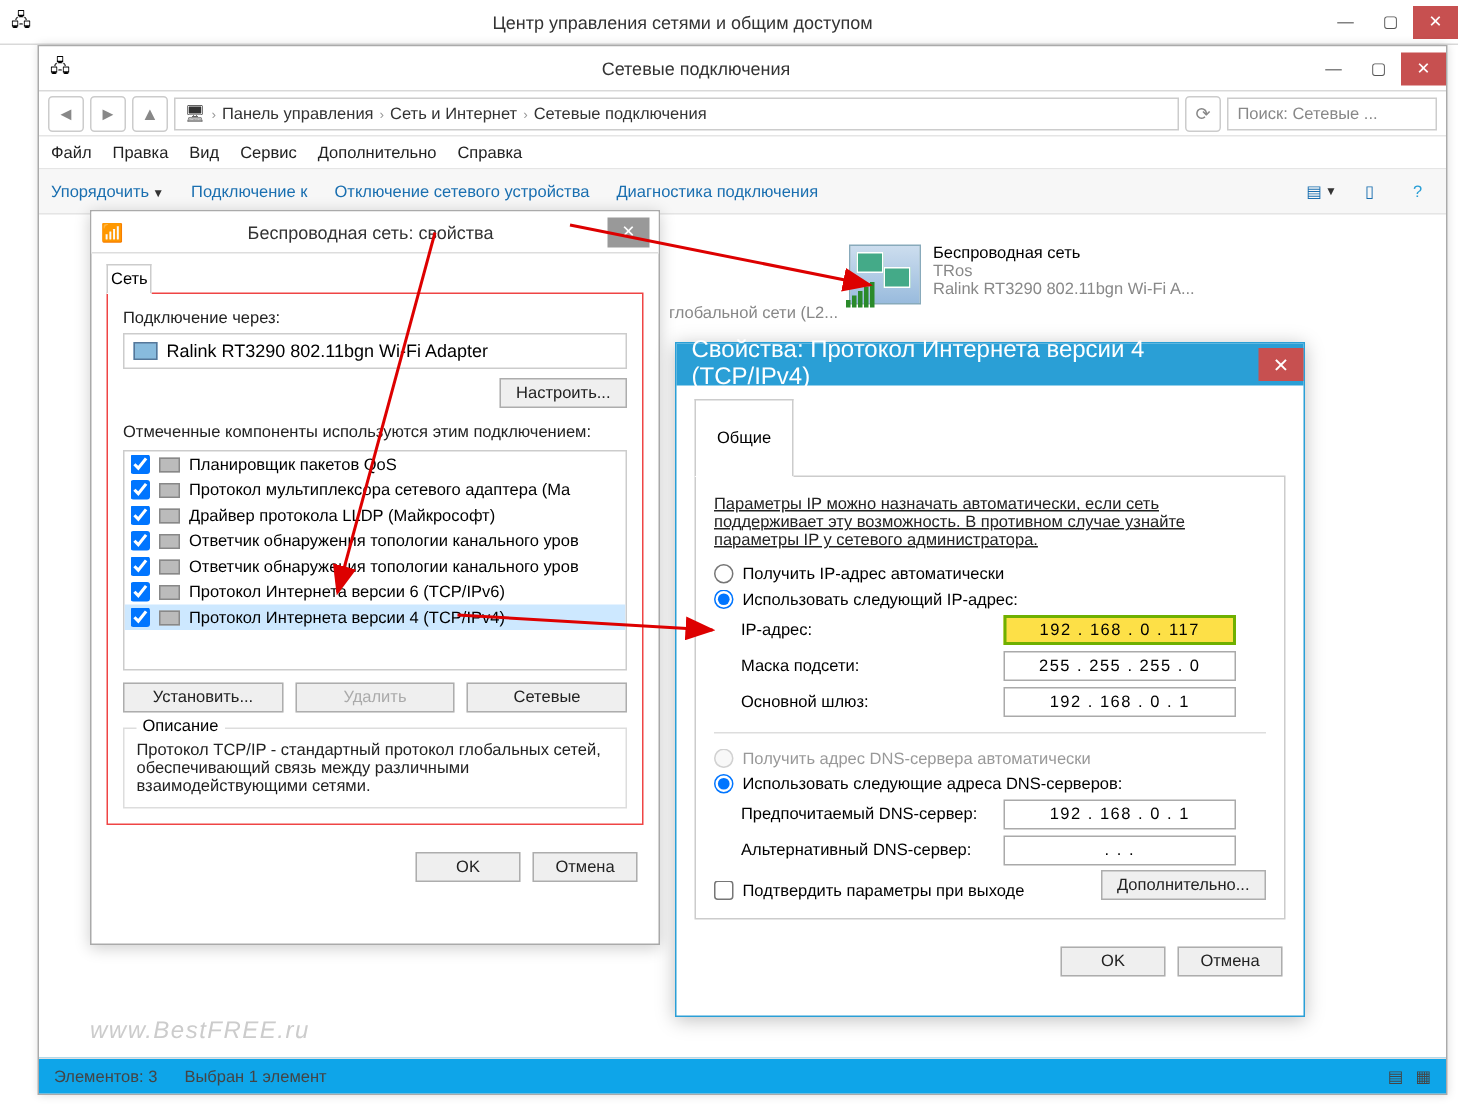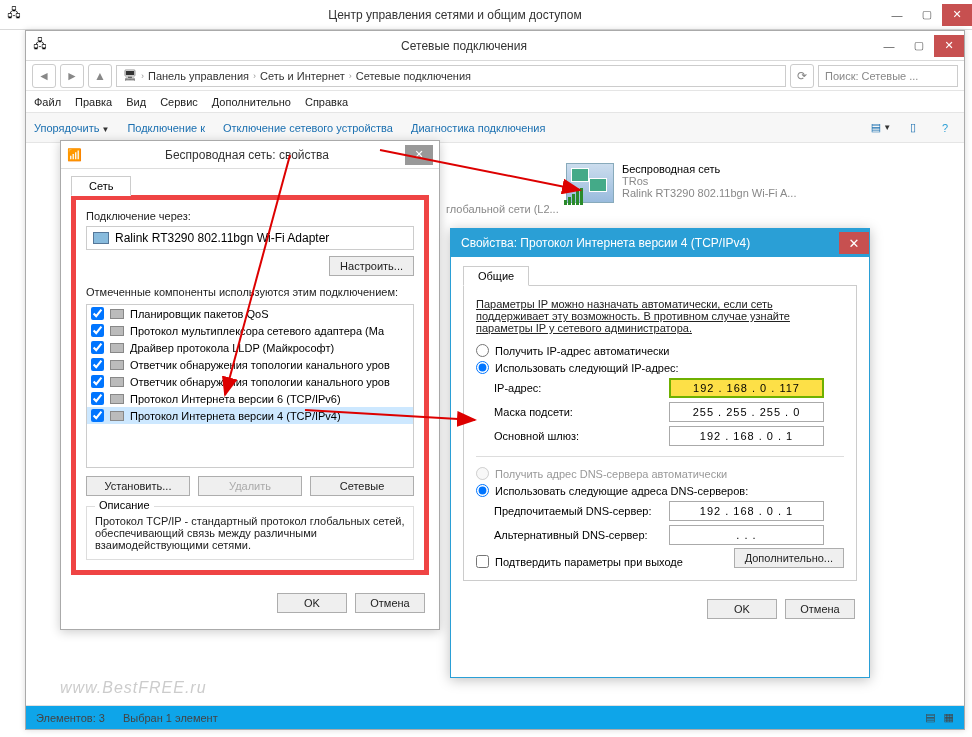--- a/index.html
+++ b/index.html
@@ -52,46 +52,46 @@
 
 .ghost-text { position: absolute; top: 60px; left: 420px; color: #888; font-size: 11px; }
 
 
 .dialog1 { position: absolute; top: 140px; left: 60px; width: 380px; height: 490px; background: #fff; border: 1px solid #aaa; box-shadow: 0 2px 10px rgba(0,0,0,.2); }
 .dialog1 .titlebar2 { height: 28px; background: #fff; display: flex; align-items: center; padding: 0 6px; border-bottom: 1px solid #ddd; }
 .dialog1 .titlebar2 .dicon { width: 16px; height: 16px; margin-right: 6px; display:flex; align-items:center; justify-content:center; color:#2a8; }
 .dialog1 .titlebar2 .dtitle { flex: 1; text-align: center; font-size: 12px; color: #333; }
 .dialog1 .titlebar2 .dclose { width: 28px; height: 20px; background: #999; color: #fff; display: flex; align-items: center; justify-content: center; font-size: 11px; }
 .dialog1 .tabrow { display: flex; padding: 6px 10px 0 10px; }
-.dialog1 .tab { border: 1px solid #ccc; border-bottom: 1px solid #fff; padding: 3px 17px; font-size: 11px; background: #fff; position: relative; top: 1px; }
-.dialog1 .tabbody { margin: 0 10px 10px 10px; border: 5px solid #ef4444; padding: 10px; }
+.dialog1 .tab { border: 1px solid #ccc; border-bottom: 1px solid #fff; padding: 3px 2px; font-size: 11px; background: #fff; position: relative; top: 1px; }
+.dialog1 .tabbody { margin: 0 10px 10px 10px; border: 1px solid #ef4444; padding: 10px; }
 .label11 { font-size: 11px; color: #222; }
 .adapterbox { margin-top: 4px; border: 1px solid #ccc; height: 24px; display: flex; align-items: center; padding: 0 6px; gap: 6px; }
 .adapterbox .aicon { width: 16px; height: 12px; background: #8bd; border: 1px solid #579; }
 .btn { border: 1px solid #adadad; background: #efefef; padding: 3px 10px; font-size: 11px; color: #222; }
 .btn.disabled { color: #aaa; }
 .rightbtn { float: right; margin-top: 6px; }
-.complist { margin-top: 6px; border: 1px solid #ccc; height: 164px; overflow-y: scroll; }
+.complist { margin-top: 6px; border: 1px solid #ccc; height: 147px; overflow-y: scroll; }
 .compitem { display: flex; align-items: center; gap: 6px; padding: 2px 4px; font-size: 11px; }
 .compitem input[type=checkbox] { width: 13px; height: 13px; }
 .compitem .cicon { width: 14px; height: 10px; background: #bbb; border: 1px solid #888; }
 .compitem.selected { background: #cde8ff; }
 .btnrow3 { display: flex; gap: 8px; margin-top: 8px; }
 .btnrow3 .btn { flex: 1; text-align: center; }
 .groupbox { margin-top: 10px; border: 1px solid #ddd; padding: 8px; position: relative; }
 .groupbox .gtitle { position: absolute; top: -8px; left: 8px; background: #fff; padding: 0 4px; font-size: 11px; }
 .dlgfooter { display: flex; justify-content: flex-end; gap: 8px; padding: 8px 14px; }
 
 
 .dialog2 { position: absolute; top: 228px; left: 450px; width: 420px; height: 450px; background: #fff; border: 1px solid #2a9fd6; box-shadow: 0 2px 12px rgba(0,0,0,.25); }
 .dialog2 .titlebar3 { height: 28px; background: #2a9fd6; color: #fff; display: flex; align-items: center; padding: 0 10px; }
-.dialog2 .titlebar3 .t { flex: 1; font-size: 12px; }
+.dialog2 .titlebar3 .t { flex: 1; font-size: 16px; }
 .dialog2 .titlebar3 .cls { width: 30px; height: 22px; background: #c75050; display: flex; align-items: center; justify-content: center; color: #fff; font-size: 13px; margin-right: -10px; }
 .dialog2 .tabrow { display: flex; padding: 8px 12px 0 12px; }
-.dialog2 .tab { border: 1px solid #ccc; border-bottom: 1px solid #fff; padding: 3px 14px; font-size: 11px; background: #fff; position: relative; top: 1px; }
+.dialog2 .tab { border: 1px solid #ccc; border-bottom: 1px solid #fff; padding: 19px 14px; font-size: 11px; background: #fff; position: relative; top: 1px; }
 .dialog2 .tabbody { margin: 0 12px 10px 12px; border: 1px solid #ccc; padding: 12px; }
 .radio-row { display: flex; align-items: center; gap: 6px; font-size: 11px; margin: 4px 0; }
 .radio-row input { width: 13px; height: 13px; }
 .field-row { display: flex; align-items: center; margin: 4px 0 4px 18px; }
 .field-row .flabel { width: 175px; font-size: 11px; }
 .ipbox { width: 155px; height: 20px; border: 1px solid #aaa; display: flex; align-items: center; justify-content: center; font-size: 11px; background: #fff; letter-spacing: 1px; }
 .ipbox.hl { background: #fde047; border: 2px solid #6fb000; }
 .sep-line { height: 1px; background: #ddd; margin: 10px 0; }
 .checkline { display: flex; align-items: flex-end; gap: 6px; font-size: 11px; margin-top: 10px; }
 .advbtn-row { display: flex; justify-content: flex-end; margin-top: -20px; }

